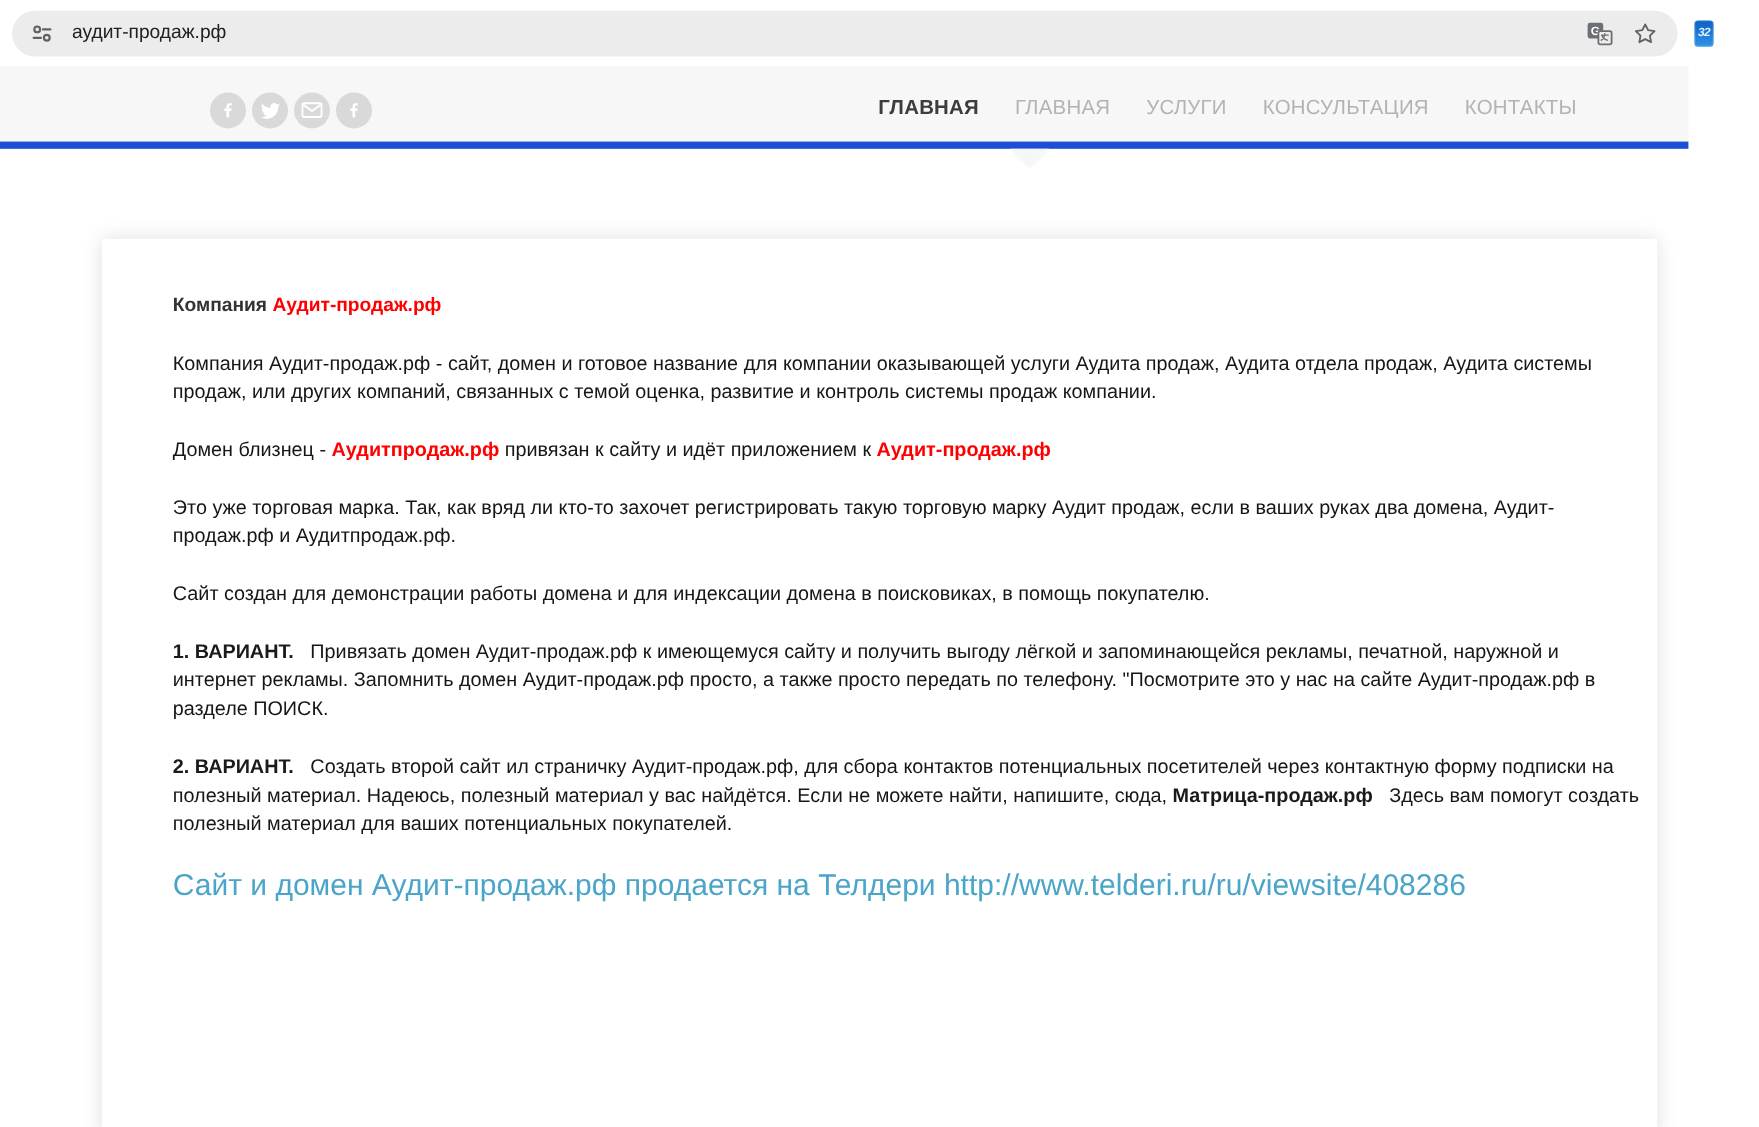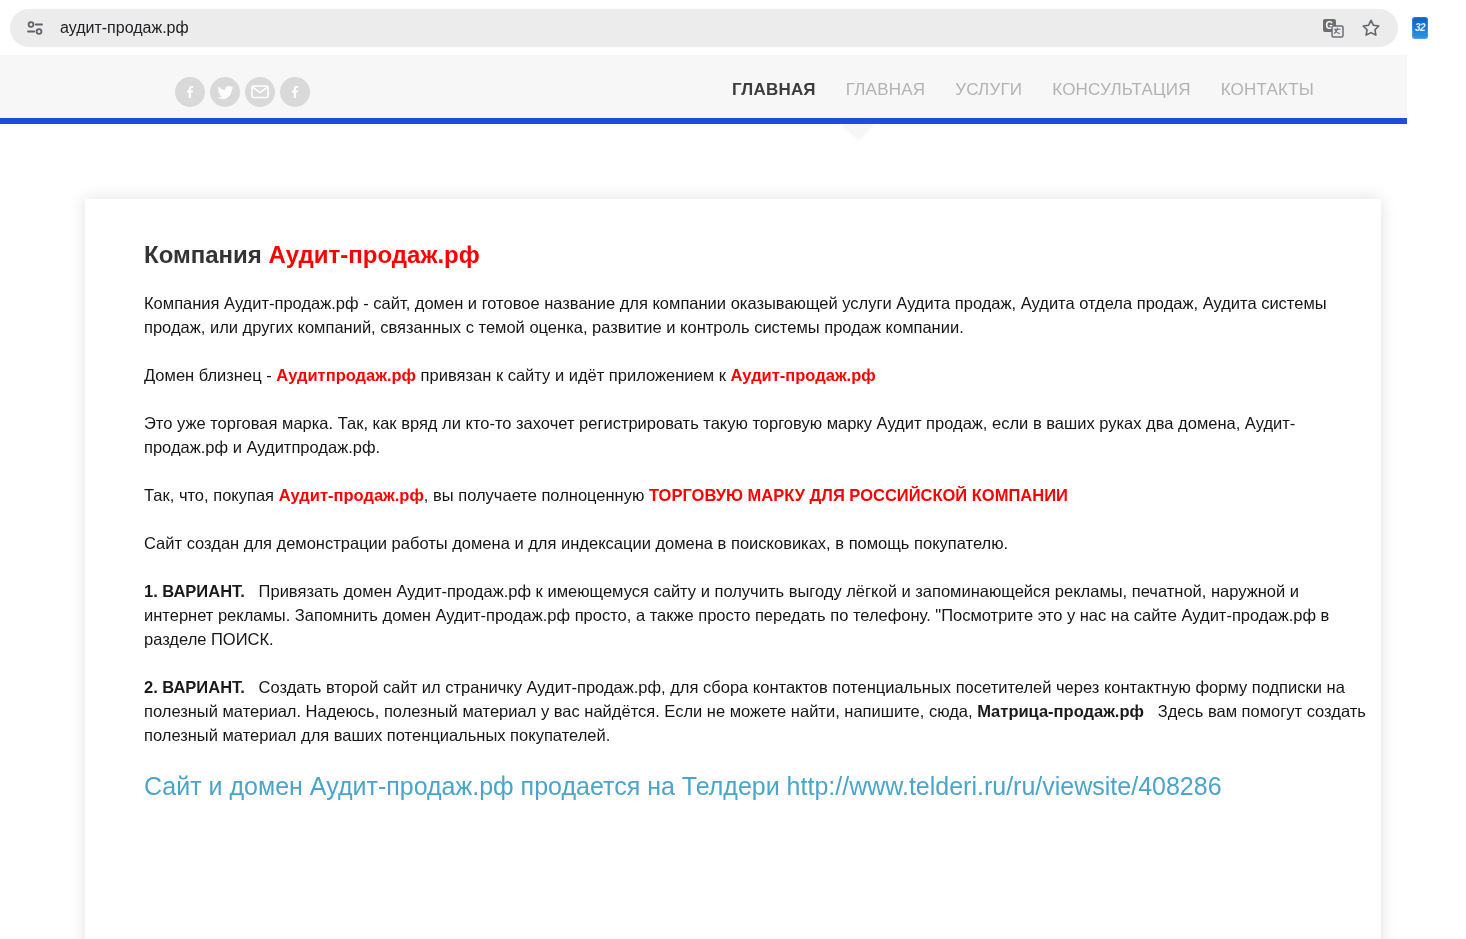--- a/index.html
+++ b/index.html
@@ -50,21 +50,21 @@
     border-top:14px solid #f6f6f6;
     filter:drop-shadow(0 2px 1px rgba(0,0,0,0.04));
   }
   
   .content-box{
     position:absolute;left:85px;top:199px;width:1296px;height:780px;
     background:#ffffff;box-shadow:0 0 16px rgba(0,0,0,0.13);
     box-sizing:border-box;padding:44px 11px 0 59px;
   }
   .page-title{
-    font-size:24px;font-weight:700;color:#333333;line-height:24px;margin:0 0 24px 0;
+    font-size:16px;font-weight:700;color:#333333;line-height:24px;margin:0 0 24px 0;
   }
   .para{
     font-size:16.5px;line-height:24px;color:#161616;margin:24px 0;
   }
   .run-n{font-weight:inherit;}
   .run-r{color:#ff0000;font-weight:700;}
   .run-b{font-weight:700;color:#1a1a1a;text-align:right;}
   .telderi-link{
     margin-top:26px;font-size:25px;line-height:26px;color:#4aa5c8;cursor:pointer;
   }
@@ -135,19 +135,18 @@
     </nav>
 </div>
 <div class="header-caret"></div>
 
 <div class="content-box">
   <h1 class="page-title"><span class="run-n">Компания </span><span class="run-r">Аудит-продаж.рф</span></h1>
   <div id="article-body">
       <p class="para"><span class="run-n">Компания Аудит-продаж.рф - сайт, домен и готовое название для компании оказывающей услуги Аудита продаж, Аудита отдела продаж, Аудита системы продаж, или других компаний, связанных с темой оценка, развитие и контроль системы продаж компании.</span></p>
       <p class="para"><span class="run-n">Домен близнец - </span><span class="run-r">Аудитпродаж.рф</span><span class="run-n"> привязан к сайту и идёт приложением к </span><span class="run-r">Аудит-продаж.рф</span></p>
       <p class="para"><span class="run-n">Это уже торговая марка. Так, как вряд ли кто-то захочет регистрировать такую торговую марку Аудит продаж, если в ваших руках два домена, Аудит-продаж.рф и Аудитпродаж.рф.</span></p>
-      <p class="para"><span class="run-n">Так, что, покупая </span><span class="run-r">Аудит-продаж.рф</span><span class="run-n">, вы получаете полноценную </span><span class="run-r">ТОРГОВУЮ МАРКУ ДЛЯ РОССИЙСКОЙ КОМПАНИИ</span></p>
       <p class="para"><span class="run-n">Сайт создан для демонстрации работы домена и для индексации домена в поисковиках, в помощь покупателю.</span></p>
       <p class="para"><span class="run-b">1. ВАРИАНТ.</span><span class="run-n">&nbsp;&nbsp; Привязать домен Аудит-продаж.рф к имеющемуся сайту и получить выгоду лёгкой и запоминающейся рекламы, печатной, наружной и интернет рекламы. Запомнить домен Аудит-продаж.рф просто, а также просто передать по телефону. "Посмотрите это у нас на сайте Аудит-продаж.рф в разделе ПОИСК.</span></p>
       <p class="para"><span class="run-b">2. ВАРИАНТ.</span><span class="run-n">&nbsp;&nbsp; Создать второй сайт ил страничку Аудит-продаж.рф, для сбора контактов потенциальных посетителей через контактную форму подписки на полезный материал. Надеюсь, полезный материал у вас найдётся. Если не можете найти, напишите, сюда, </span><span class="run-b">Матрица-продаж.рф</span><span class="run-n">&nbsp;&nbsp; Здесь вам помогут создать полезный материал для ваших потенциальных покупателей.</span></p>
     </div>
   <div class="telderi-link">Сайт и домен Аудит-продаж.рф продается на Телдери http://www.telderi.ru/ru/viewsite/408286</div>
 </div>
 
 </body></html>

